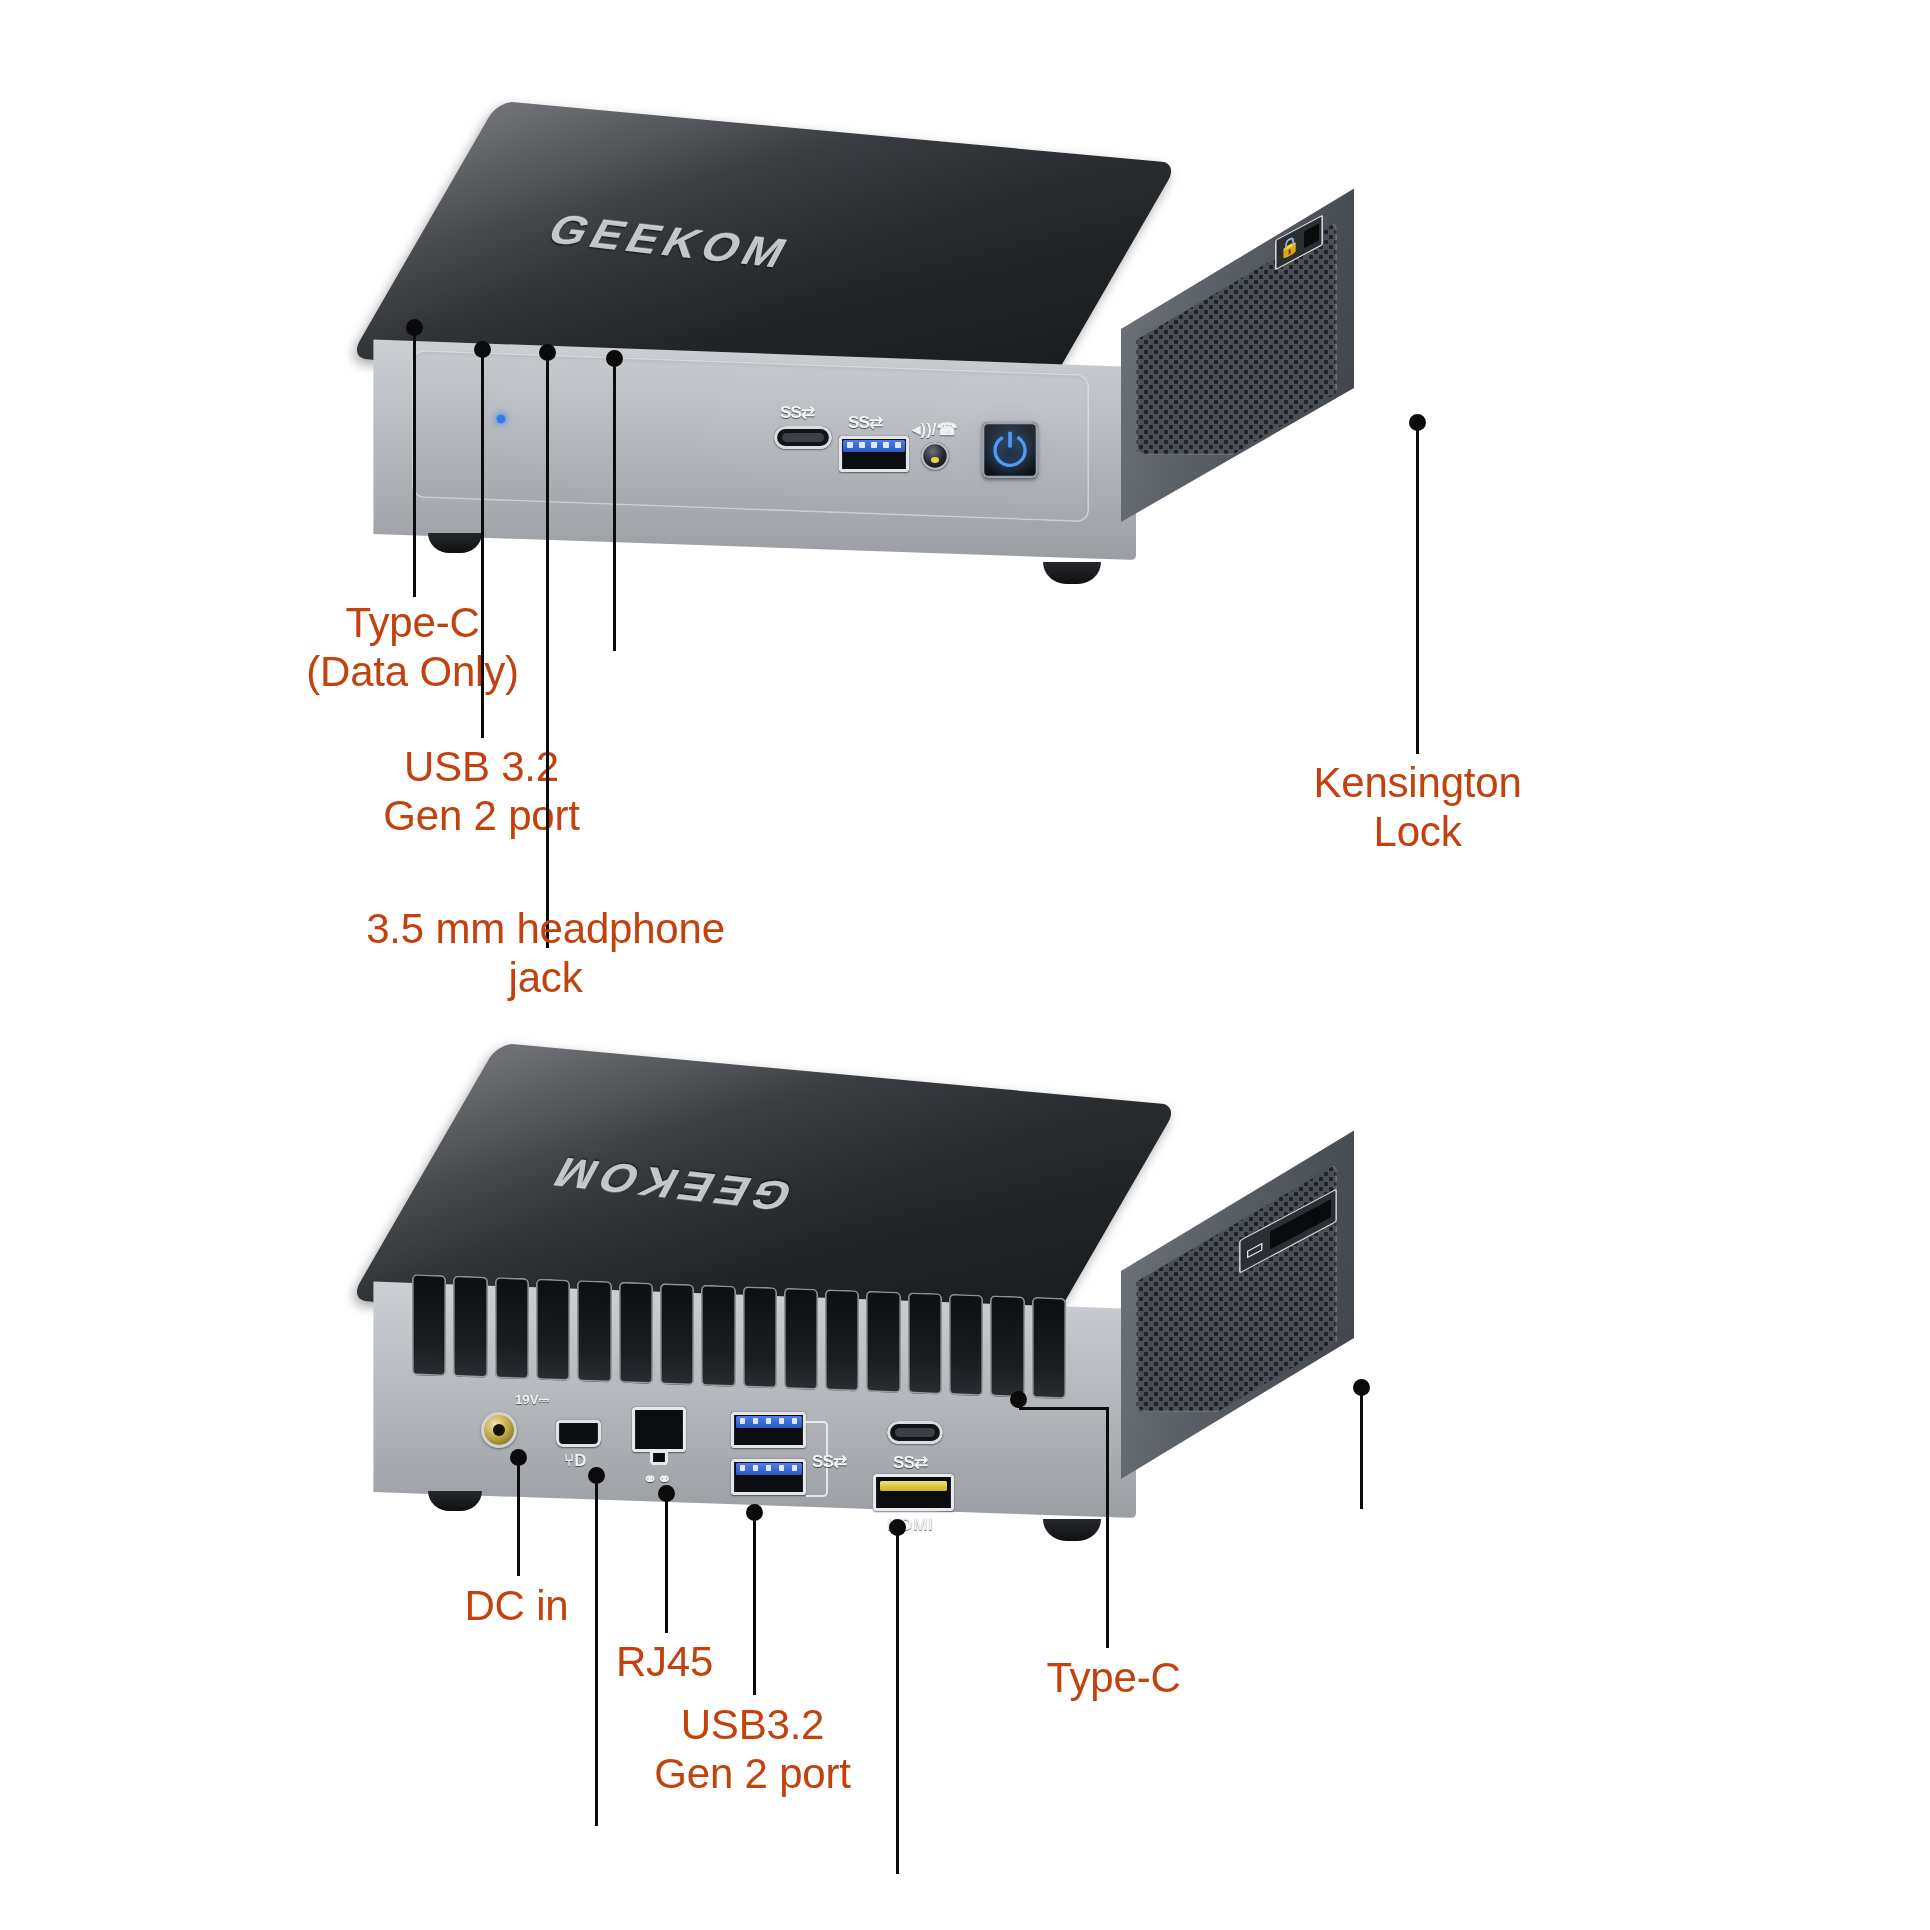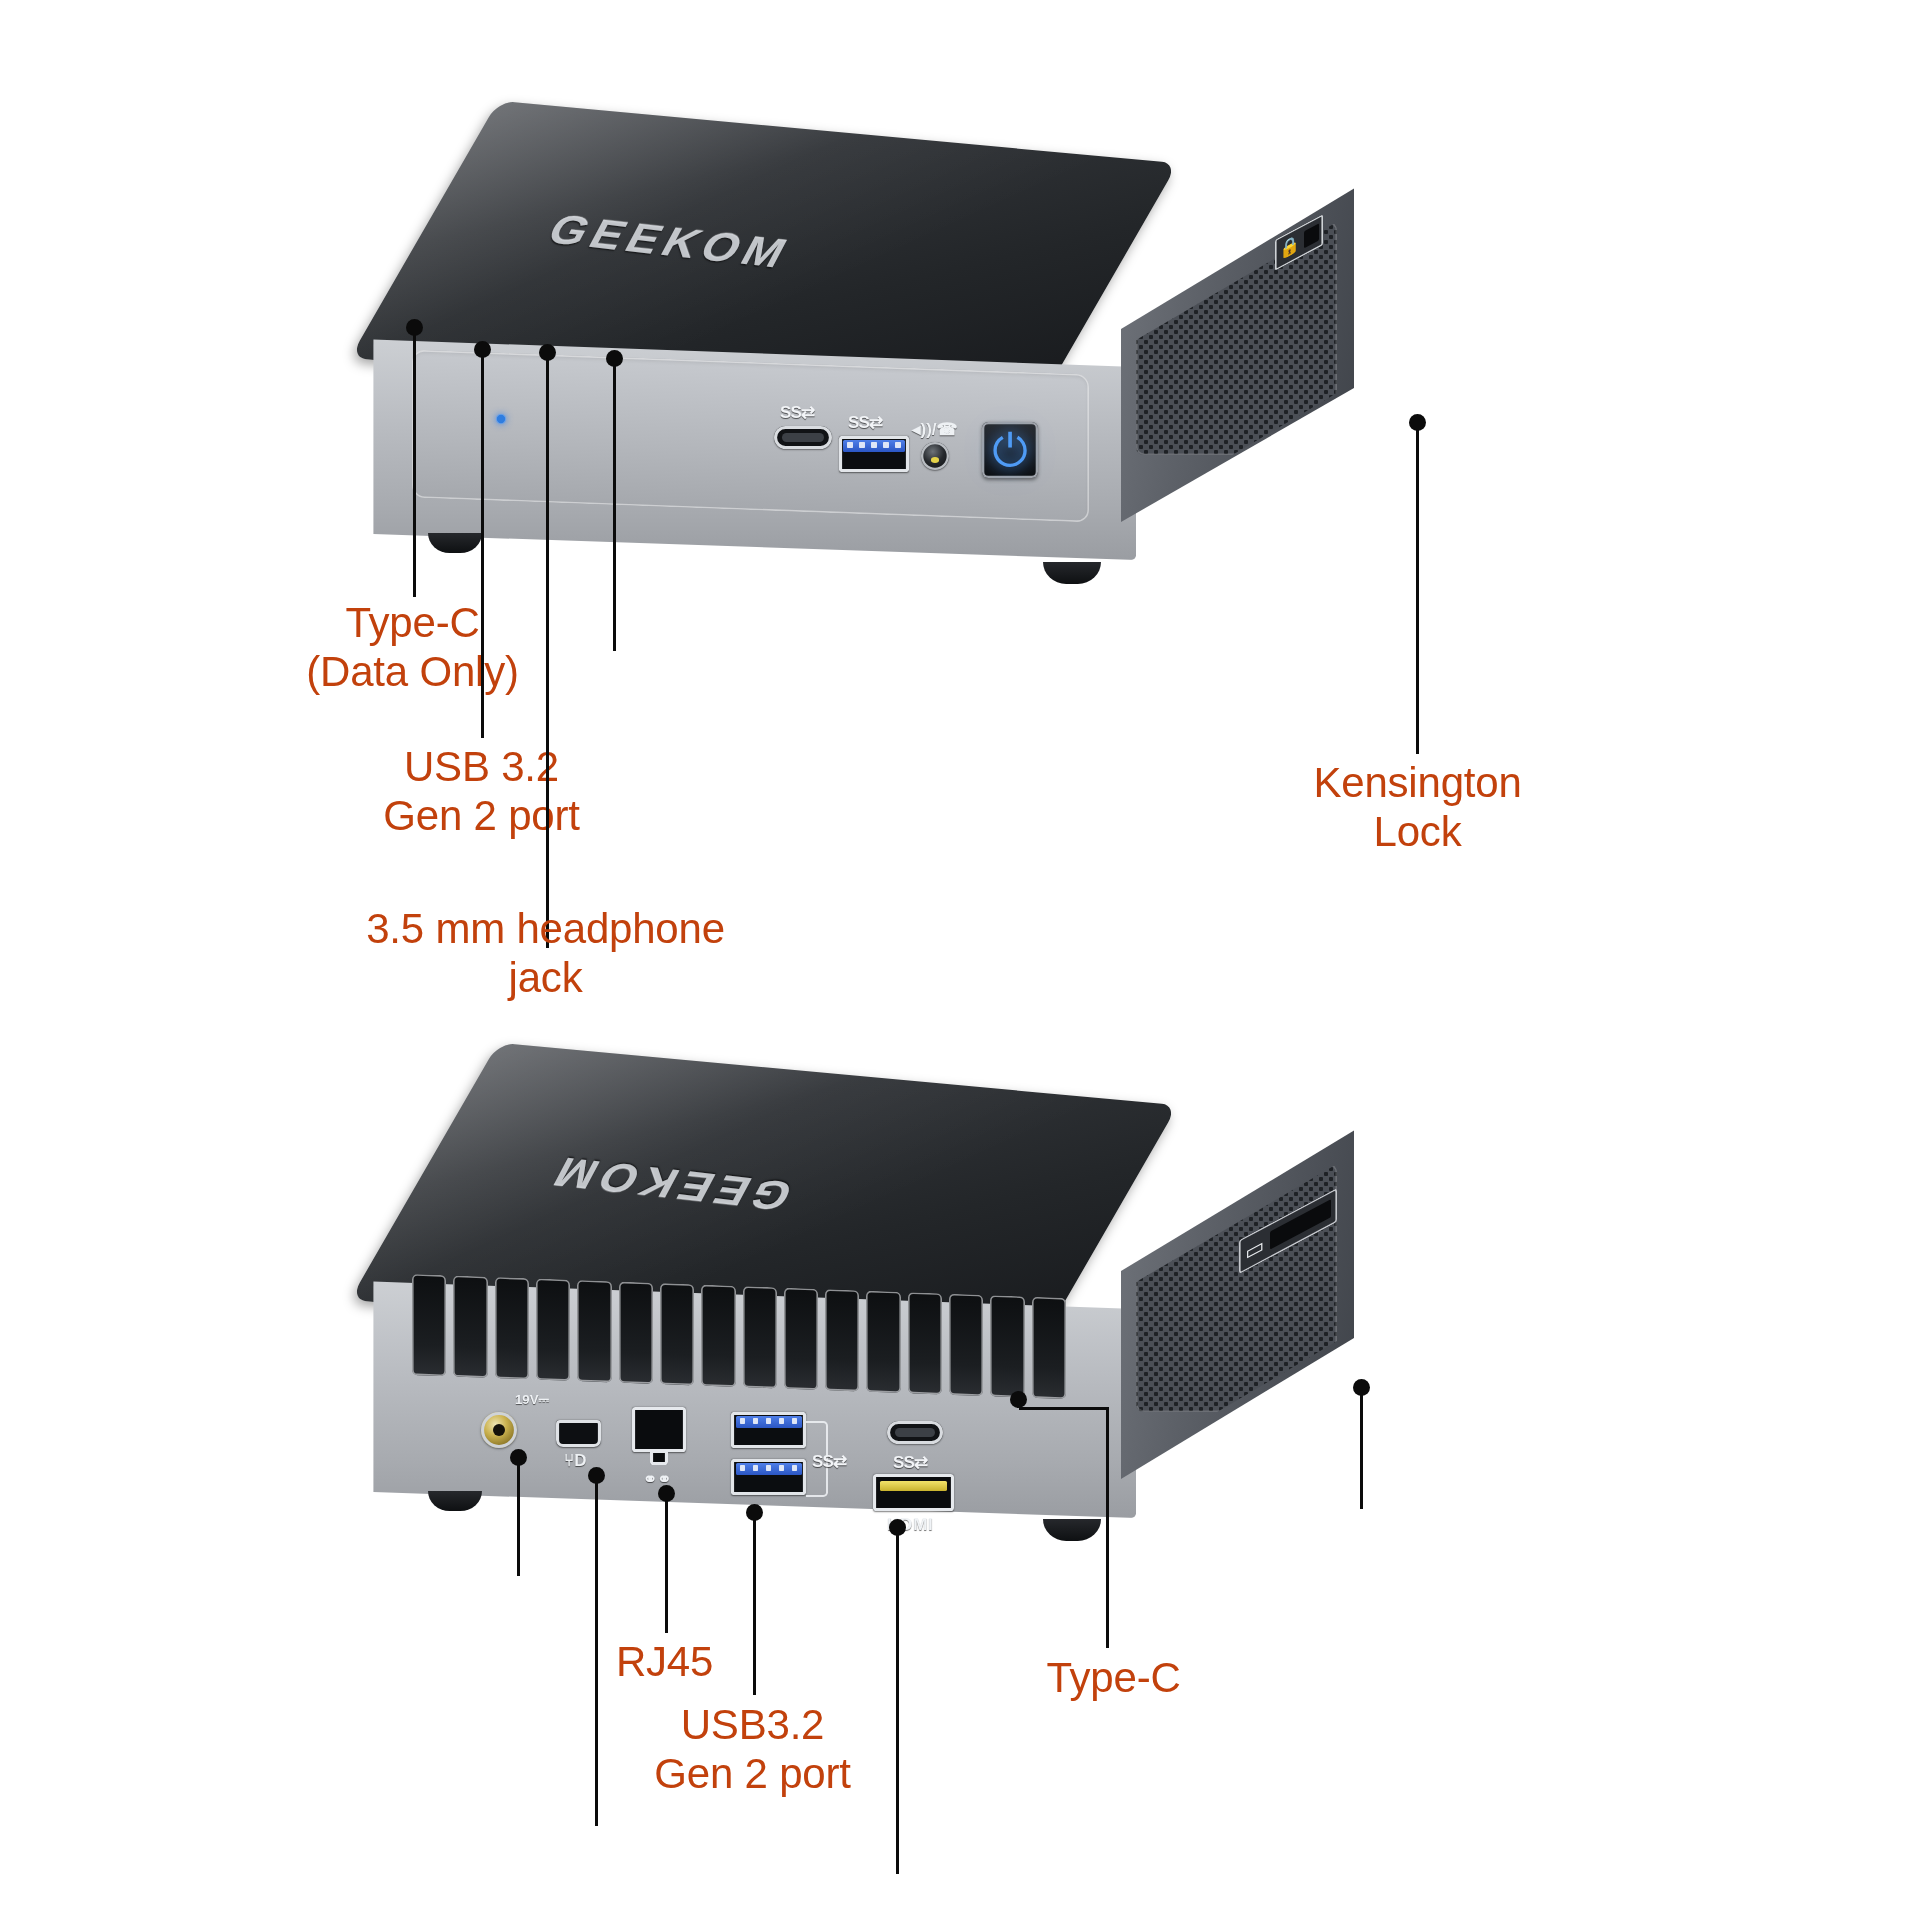--- a/index.html
+++ b/index.html
@@ -373,20 +373,21 @@
       <span class="glyph">▭</span>
       <span class="mouth"></span>
     </div>
 
     <div class="foot" style="left:39px;top:409px;width:54px;height:20px;"></div>
     <div class="foot" style="left:654px;top:437px;width:58px;height:22px;"></div>
   </div>
 
   <div class="dot" style="left:510px;top:1449px;width:17px;height:17px;"></div>
   <div class="leader leader-v" style="left:517px;top:1458px;height:118px;"></div>
+  <div class="callout-label" style="left:314px;top:1582px;width:405px;">DC in</div>
 
   <div class="dot" style="left:588px;top:1467px;width:17px;height:17px;"></div>
   <div class="leader leader-v" style="left:595px;top:1476px;height:350px;"></div>
 
   <div class="dot" style="left:658px;top:1485px;width:17px;height:17px;"></div>
   <div class="leader leader-v" style="left:665px;top:1494px;height:139px;"></div>
   <div class="callout-label" style="left:462px;top:1638px;width:405px;">RJ45</div>
 
   <div class="dot" style="left:746px;top:1504px;width:17px;height:17px;"></div>
   <div class="leader leader-v" style="left:753px;top:1512px;height:183px;"></div>

